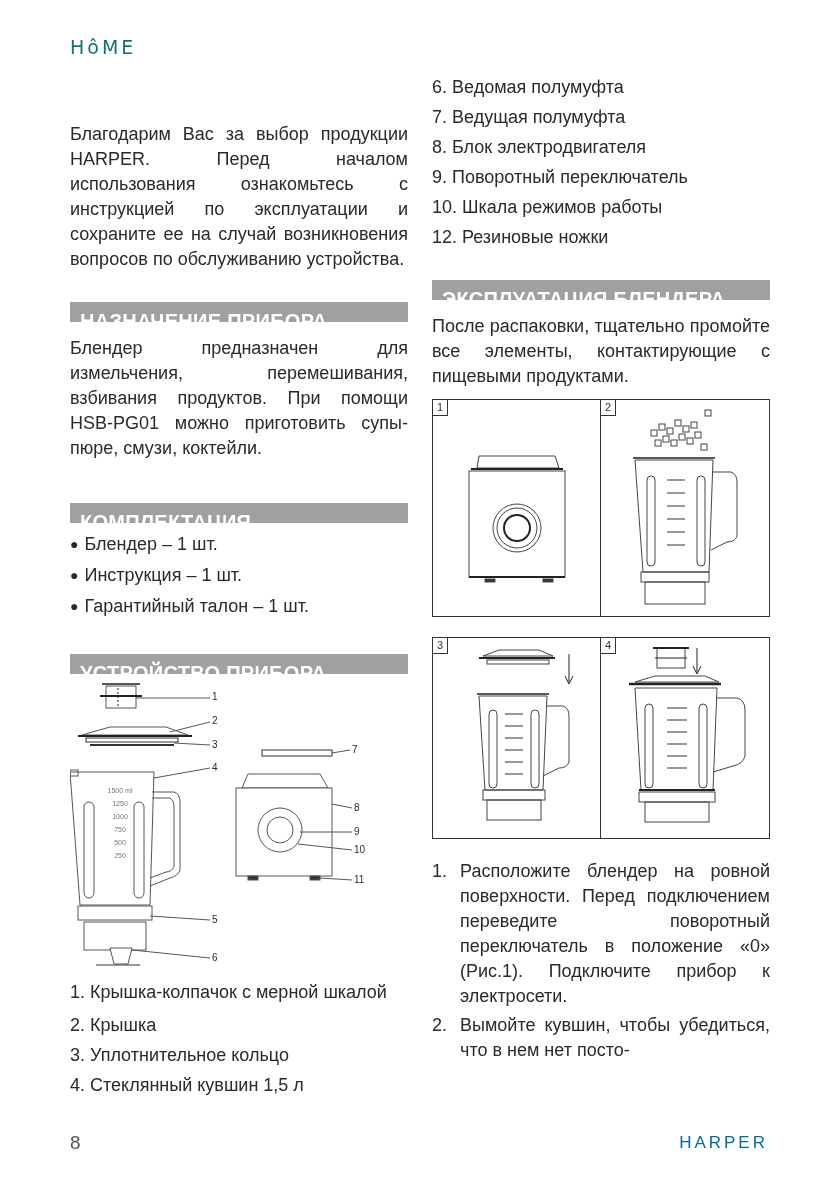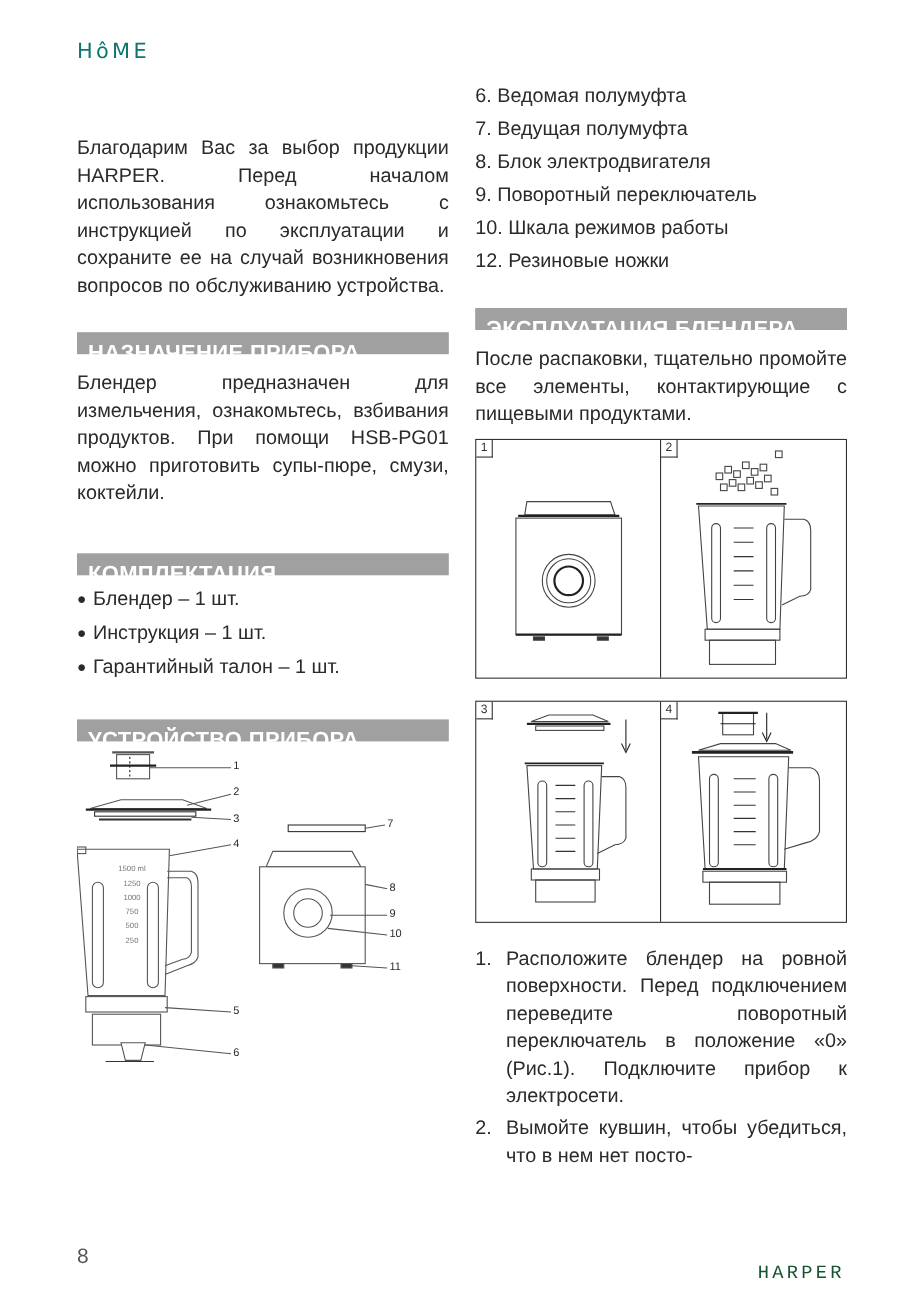--- a/index.html
+++ b/index.html
@@ -42,35 +42,35 @@
     font-size: 11px; line-height: 15px; text-align: center; color: #333;
   }
   .fig-cell svg { position: absolute; left: 0; top: 0; }
   ol.steps { margin: 0; padding: 0; list-style: none; }
   ol.steps li { display: flex; font-size: 18px; line-height: 25px; margin-bottom: 4px; }
   ol.steps li .n { width: 28px; flex: none; }
   ol.steps li .t { text-align: justify; flex: 1; }
   .page-num { position: absolute; left: 70px; top: 1132px; font-size: 19px; color: #555; }
   .brand-harper {
     position: absolute; right: 70px; top: 1133px; font-size: 17px; letter-spacing: 3px;
-    color: #14532d; font-family: Liberation Mono, monospace; margin-top: 16px;
+    color: #0369a1; font-family: Liberation Sans, sans-serif;
   }
 </style>
 </head>
 <body>
 
 <div class="brand-home">HôME</div>
 
 <div class="col left">
   <p class="body" style="height:150px;margin-top:48px;">Благодарим Вас за выбор продукции HARPER. Перед началом использования ознакомьтесь с инструкцией по эксплуатации и сохраните ее на случай возникновения вопросов по обслуживанию устройства.</p>
 
   <div style="height:30px"></div>
   <div class="section-bar">НАЗНАЧЕНИЕ ПРИБОРА</div>
   <div style="height:14px"></div>
-  <p class="body" style="height:125px;">Блендер предназначен для измельчения, ознакомьтесь, взбивания продуктов. При помощи HSB-PG01 можно приготовить супы-пюре, смузи, коктейли.</p>
+  <p class="body" style="height:125px;">Блендер предназначен для измельчения, перемешивания, взбивания продуктов. При помощи HSB-PG01 можно приготовить супы-пюре, смузи, коктейли.</p>
 
   <div style="height:42px"></div>
   <div class="section-bar">КОМПЛЕКТАЦИЯ</div>
   <div style="height:6px"></div>
   <ul class="bullets">
     <li>Блендер – 1 шт.</li>
     <li>Инструкция – 1 шт.</li>
     <li>Гарантийный талон – 1 шт.</li>
   </ul>
 
@@ -142,20 +142,26 @@
     <span style="position:absolute; left:142px; top:234px; font-size:10px;">5</span>
     <span style="position:absolute; left:142px; top:272px; font-size:10px;">6</span>
     <span style="position:absolute; left:282px; top:64px; font-size:10px;">7</span>
     <span style="position:absolute; left:284px; top:122px; font-size:10px;">8</span>
     <span style="position:absolute; left:284px; top:146px; font-size:10px;">9</span>
     <span style="position:absolute; left:284px; top:164px; font-size:10px;">10</span>
     <span style="position:absolute; left:284px; top:194px; font-size:10px;">11</span>
   </div>
 
   <div style="height:8px"></div>
+  <ul class="parts">
+    <li style="text-align:justify; text-align-last:left; line-height:25px; margin-bottom:5px;">1. Крышка-колпачок с мерной шкалой</li>
+    <li>2. Крышка</li>
+    <li>3. Уплотнительное кольцо</li>
+    <li>4. Стеклянный кувшин 1,5 л</li>
+  </ul>
 </div>
 
 <div class="col right">
   <ul class="parts-r" style="margin-top:-2px;">
     <li>6. Ведомая полумуфта</li>
     <li>7. Ведущая полумуфта</li>
     <li>8. Блок электродвигателя</li>
     <li>9. Поворотный переключатель</li>
     <li>10. Шкала режимов работы</li>
     <li>12. Резиновые ножки</li>

